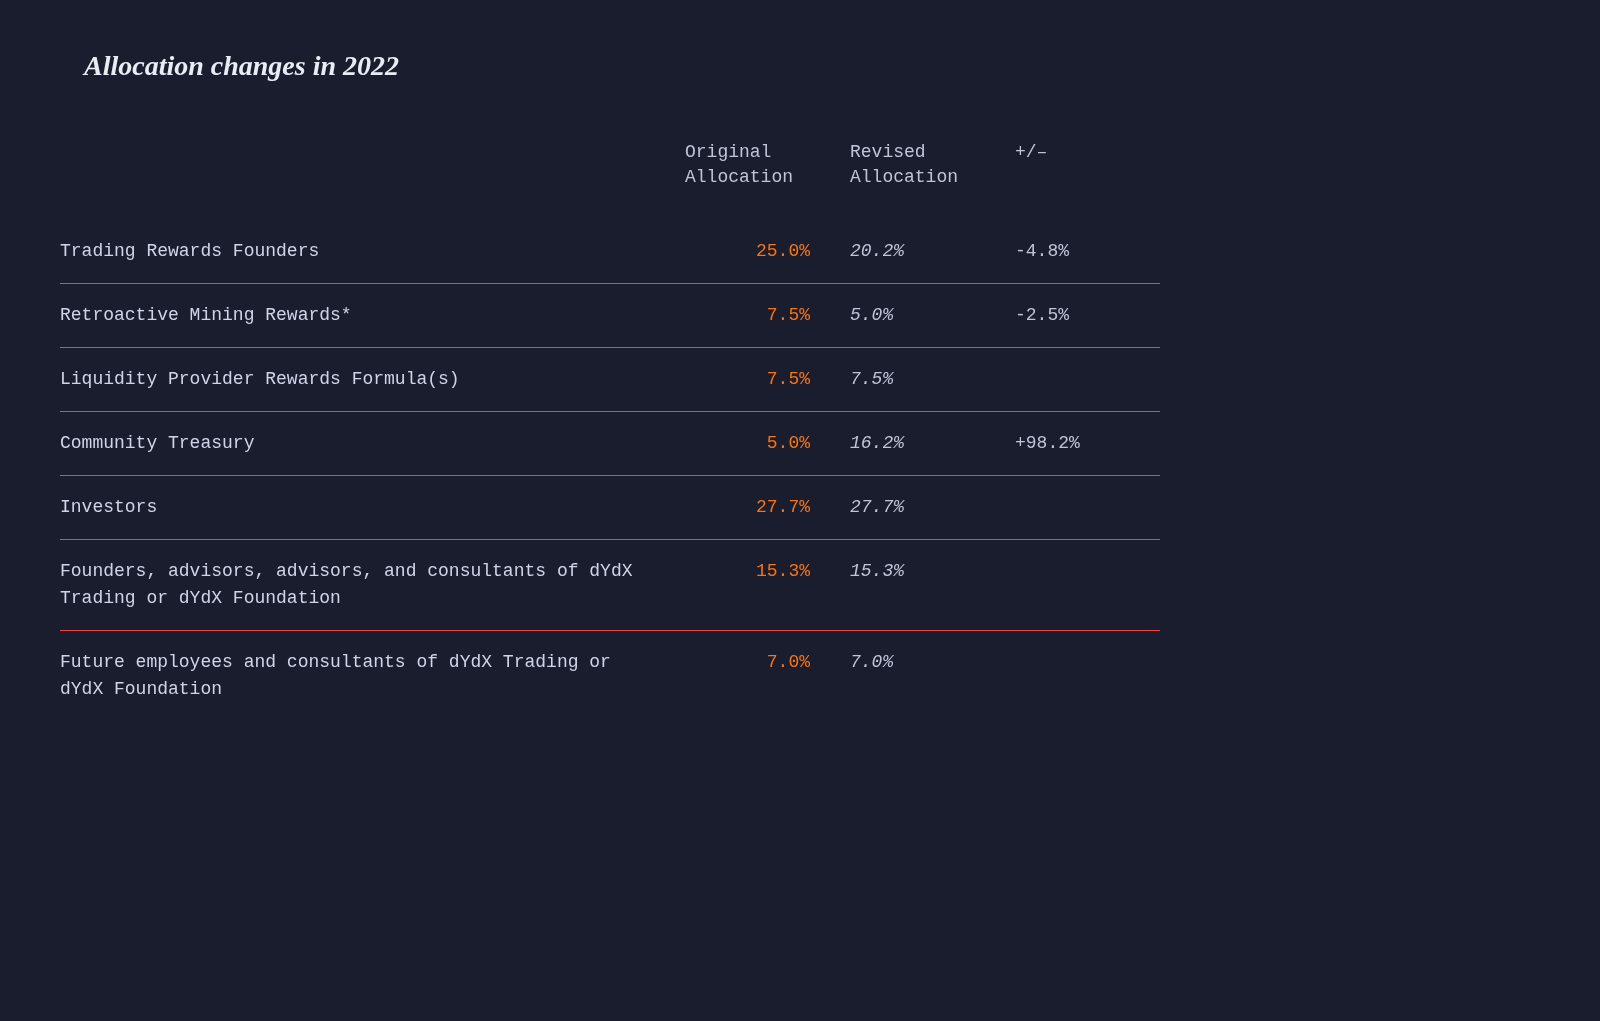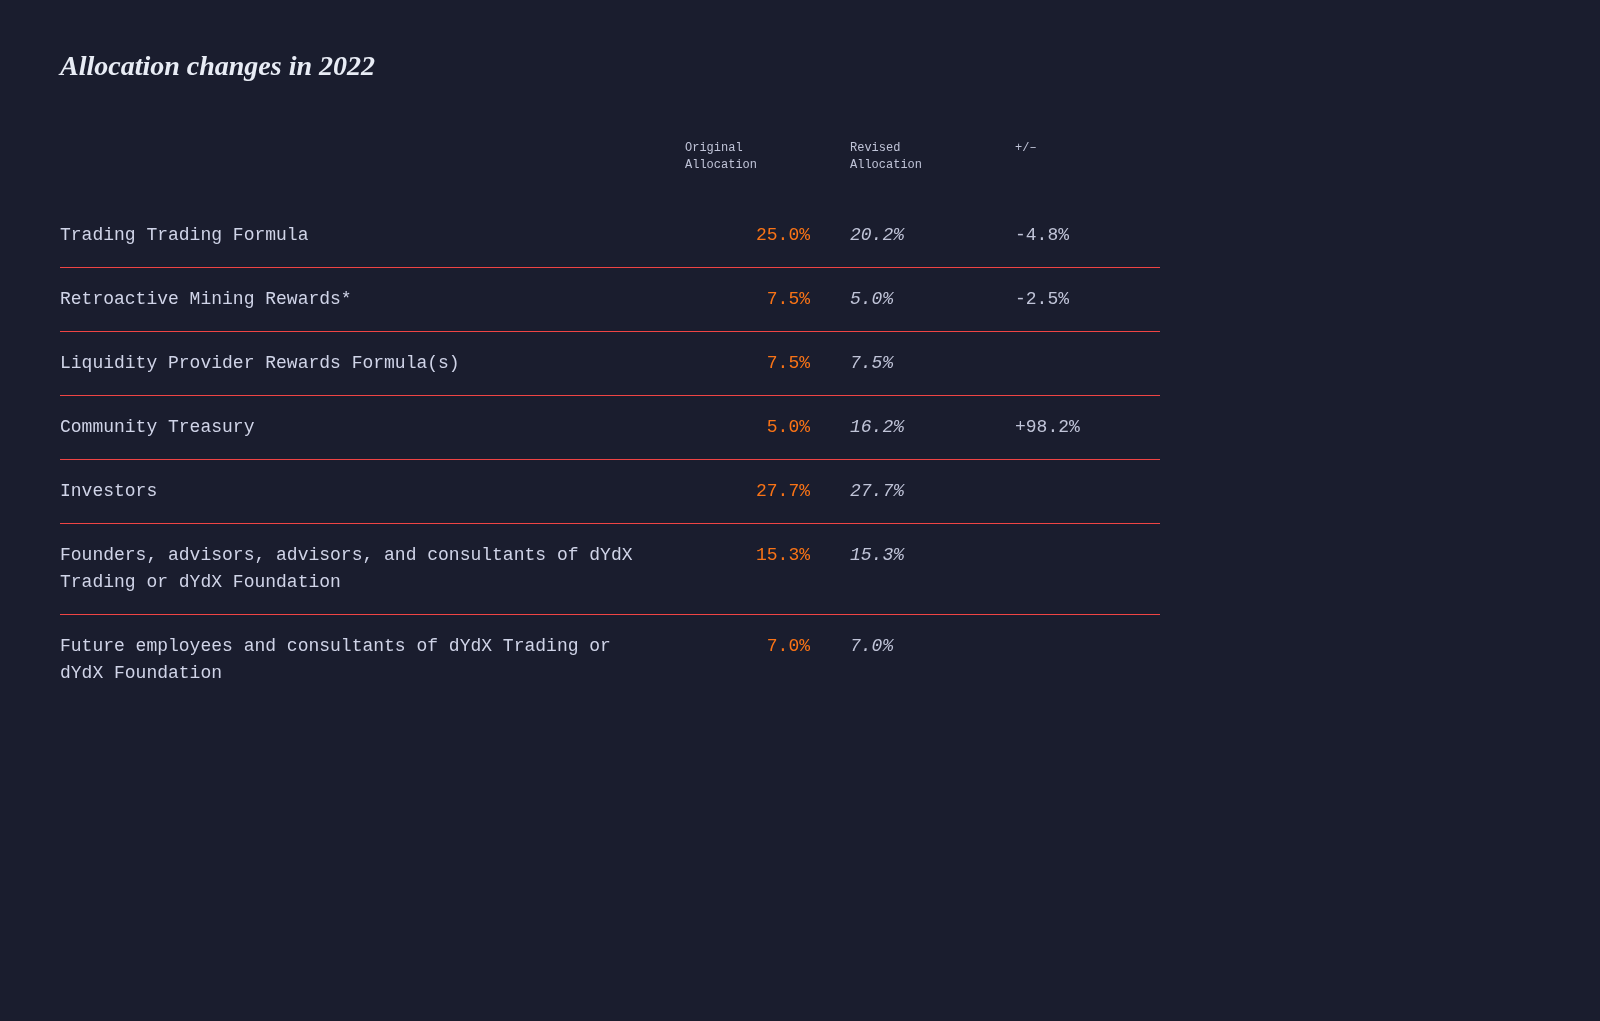--- a/index.html
+++ b/index.html
@@ -17,33 +17,34 @@
       padding: 50px 60px;
     }
 
     .page-title {
       font-size: 28px;
       font-style: italic;
       font-weight: bold;
       color: #e8ecf5;
       margin-bottom: 50px;
       font-family: Georgia, 'Times New Roman', serif;
+      margin-left: 24px;
     }
 
     .allocation-table {
       width: 100%;
       border-collapse: collapse;
       max-width: 1100px;
     }
 
     .allocation-table th {
       text-align: left;
       color: #c0c4d8;
       font-weight: normal;
-      font-size: 12px;
+      font-size: 18px;
       padding: 8px 20px 30px 20px;
       vertical-align: top;
       line-height: 1.4;
       font-family: 'Courier New', Courier, monospace;
     }
 
     .allocation-table th:first-child {
       width: 55%;
       padding-left: 0;
     }
@@ -102,21 +103,21 @@
   <thead>
     <tr>
       <th></th>
       <th>Original Allocation</th>
       <th>Revised Allocation</th>
       <th>+/–</th>
     </tr>
   </thead>
   <tbody id="table-body">
   <tr>
-        <td class="col-name">Trading Trading Formula</td>
+        <td class="col-name">Trading Rewards Founders</td>
         <td class="col-original">25.0%</td>
         <td class="col-revised">20.2%</td>
         <td class="col-diff">-4.8%</td>
       </tr>
       <tr>
         <td class="col-name">Retroactive Mining Rewards*</td>
         <td class="col-original">7.5%</td>
         <td class="col-revised">5.0%</td>
         <td class="col-diff">-2.5%</td>
       </tr>

